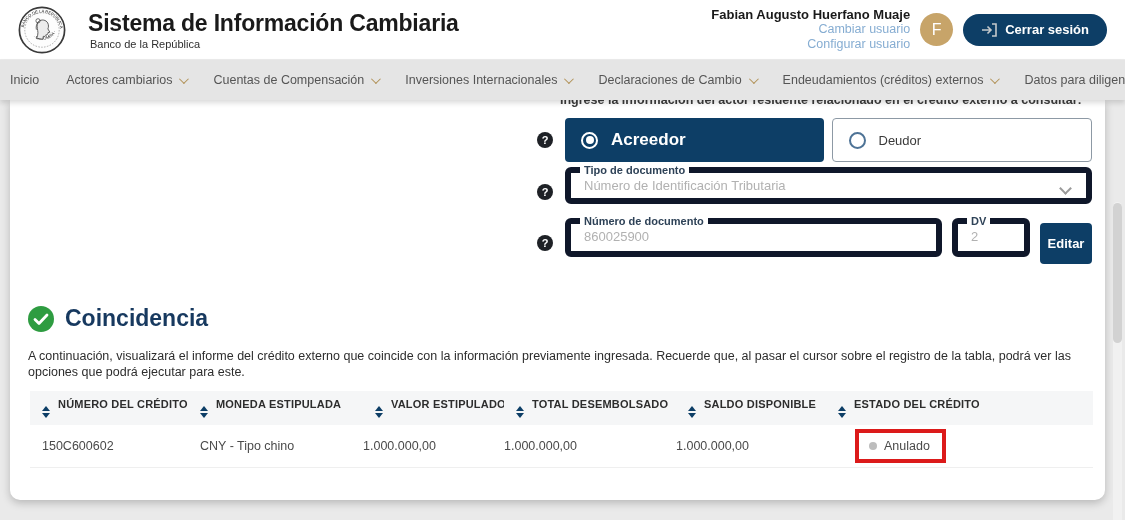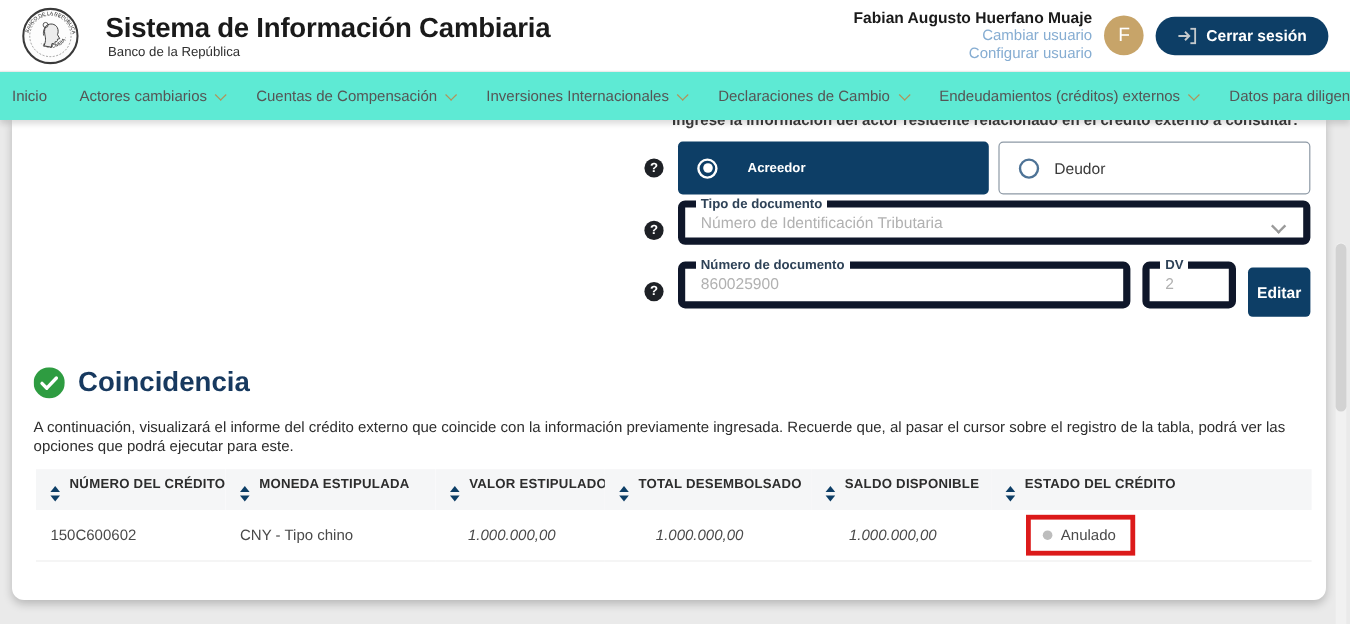--- a/index.html
+++ b/index.html
@@ -17,42 +17,42 @@
   .brand-title{font-size:23px;font-weight:700;color:#1a1a1a;letter-spacing:-.2px;line-height:26px;}
   .brand-sub{font-size:11px;color:#2f2f2f;margin-top:2px;margin-left:2px;}
   .header-right{margin-left:auto;display:flex;align-items:center;}
   .user-block{text-align:right;line-height:15px;margin-right:10px;}
   .user-name{font-size:13px;font-weight:700;color:#1a1a1a;}
   .user-link{font-size:12.5px;color:var(--linkblue);display:block;cursor:pointer;}
   .avatar{width:33px;height:33px;border-radius:50%;background:var(--avatar-tan);color:#fff;font-size:16px;display:flex;align-items:center;justify-content:center;margin-right:10px;}
   .logout-btn{height:32px;background:var(--navy);border:none;border-radius:16px;color:#fff;font-size:13px;font-weight:700;display:flex;align-items:center;gap:8px;padding:0 18px;cursor:pointer;font-family:inherit;}
 
   
-  .nav{position:absolute;top:60px;left:0;width:1125px;height:40px;background:#5eead4;display:flex;align-items:center;gap:27px;padding:0 10px;box-shadow:0 3px 5px rgba(0,0,0,.14);z-index:5;}
+  .nav{position:absolute;top:60px;left:0;width:1125px;height:40px;background:#e5e5e5;display:flex;align-items:center;gap:27px;padding:0 10px;box-shadow:0 3px 5px rgba(0,0,0,.14);z-index:5;}
   .nav-item{font-size:12.5px;color:#555;display:flex;align-items:center;gap:7px;cursor:pointer;white-space:nowrap;}
   .chev{width:7px;height:7px;border-right:1.6px solid var(--gold);border-bottom:1.6px solid var(--gold);transform:rotate(45deg) translateY(-2px);display:inline-block;}
 
   
   .content{position:absolute;top:100px;left:0;width:1125px;height:420px;background:#eaeaea;}
   .card{position:absolute;top:0;left:10px;width:1095px;height:400px;background:#fff;border-radius:0 0 10px 10px;box-shadow:0 3px 8px rgba(0,0,0,.22);overflow:hidden;}
 
   .intro-text{position:absolute;top:-7px;left:550px;font-size:12.5px;font-weight:600;color:#3c3c3c;line-height:14px;white-space:nowrap;}
 
   .help{position:absolute;width:16px;height:16px;border-radius:50%;background:#1e2126;color:#fff;font-size:11px;font-weight:700;display:flex;align-items:center;justify-content:center;cursor:pointer;}
   .help-1{top:32px;left:527px;} .help-2{top:84px;left:527px;} .help-3{top:135px;left:527px;}
 
   
   .toggle-row{position:absolute;top:18px;left:555px;width:527px;height:44px;display:flex;gap:8px;}
   .toggle{flex:1;height:44px;border-radius:4px;display:flex;align-items:center;padding:0 16px;gap:13px;cursor:pointer;}
   .toggle.selected{background:var(--navy);}
   .toggle.unselected{background:#fff;border:1px solid #8d99a5;}
   .radio-sel{width:17px;height:17px;border:2px solid #fff;border-radius:50%;position:relative;flex:0 0 17px;}
   .radio-sel::after{content:"";position:absolute;inset:2.5px;background:#fff;border-radius:50%;}
   .radio-unsel{width:17px;height:17px;border:2px solid #4e7396;border-radius:50%;flex:0 0 17px;}
-  .toggle.selected .t-label{color:#fff;font-size:11px;font-weight:700;margin-left:12px;}
+  .toggle.selected .t-label{color:#fff;font-size:17px;font-weight:700;}
   .toggle.unselected .t-label{color:#3a3a3a;font-size:13px;}
 
   
   fieldset{border:6px solid #0f172a;border-radius:6px;position:absolute;background:#fff;}
   legend{font-size:11px;color:#2e4257;font-weight:600;margin-left:9px;padding:0 4px;white-space:nowrap;}
   .fs-tipo{top:64px;left:555px;width:527px;height:40px;}
   .fs-num{top:115px;left:555px;width:377px;height:42px;}
   .fs-dv{top:115px;left:942px;width:78px;height:42px;}
   .fs-value{font-size:13px;color:#b1b1b1;padding:2px 0 0 13px;display:block;border:none;outline:none;width:85%;background:transparent;font-family:inherit;}
   .select-chevron{position:absolute;right:16px;top:8px;width:9px;height:9px;border-right:2px solid #9a9a9a;border-bottom:2px solid #9a9a9a;transform:rotate(45deg);}
@@ -67,21 +67,21 @@
   .table-wrap{position:absolute;top:291px;left:20px;width:1063px;}
   table{width:100%;border-collapse:collapse;table-layout:fixed;}
   col.c1{width:158px}col.c2{width:175px}col.c3{width:141px}col.c4{width:172px}col.c5{width:150px}col.c6{width:267px}
   thead tr{background:#f5f6f7;height:34px;}
   th{font-size:11px;font-weight:700;color:#2d2d2d;text-align:left;padding-left:12px;letter-spacing:.2px;white-space:nowrap;overflow:hidden;}
   .sort{display:inline-flex;flex-direction:column;gap:2.5px;margin-right:8px;vertical-align:-3px;cursor:pointer;}
   .sort::before{content:"";border-left:4px solid transparent;border-right:4px solid transparent;border-bottom:5px solid var(--navy);}
   .sort::after{content:"";border-left:4px solid transparent;border-right:4px solid transparent;border-top:5px solid var(--navy);}
   tbody tr{height:42px;background:#fff;border-bottom:1px solid #efefef;cursor:pointer;}
   td{font-size:12.5px;color:#4a4a4a;padding-left:12px;white-space:nowrap;}
-  td.num{text-align:center;padding-right:14px;padding-left:0;font-style:italic;}
+  td.num{text-align:left;padding-right:14px;padding-left:0;}
   .status-box{display:inline-flex;align-items:center;gap:7px;border:4px solid var(--red);padding:6px 12px 6px 10px;margin-left:17px;}
   .status-dot{width:8px;height:8px;border-radius:50%;background:#bdbdbd;}
 
   
   .scrollbar-track{position:absolute;top:102px;right:3px;width:9px;height:414px;background:#f1f1f1;border-radius:5px;}
   .scrollbar-thumb{position:absolute;top:1px;left:0;width:9px;height:140px;background:#d2d2d2;border-radius:5px;cursor:grab;}
 </style>
 </head>
 <body>
 

